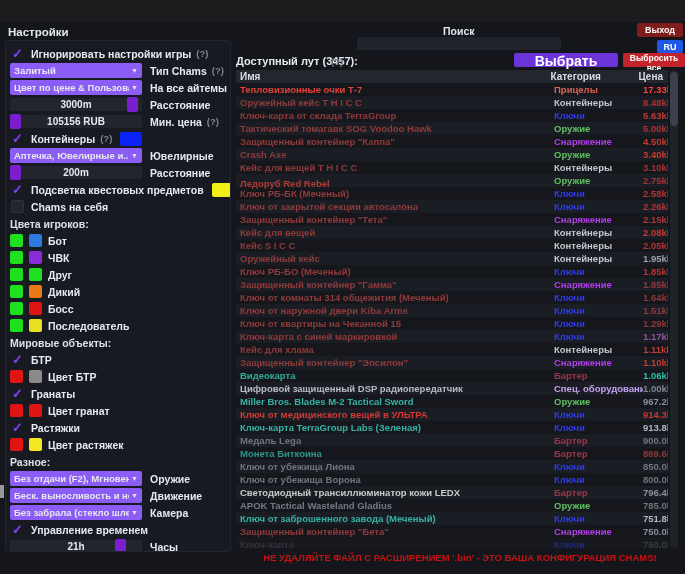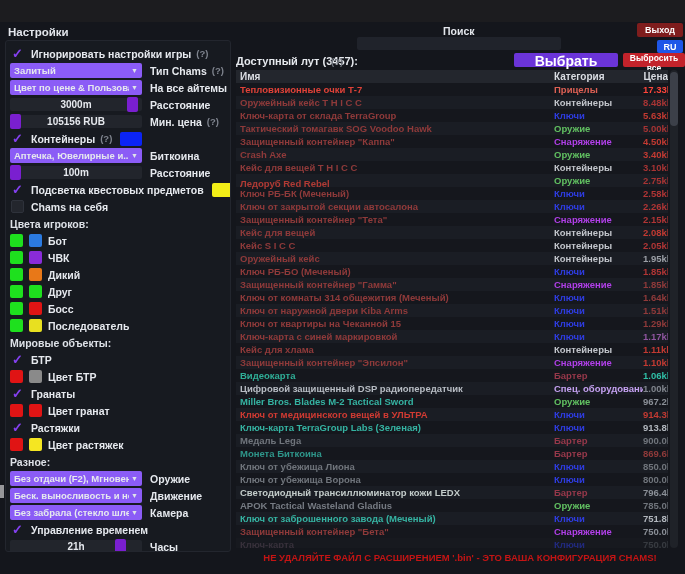--- a/index.html
+++ b/index.html
@@ -53,21 +53,21 @@
   .kappa-btn{left:514px;top:53px;width:104px;height:14px;background:#6b34d8;font-size:14px;}
   .drop-btn{left:623px;top:53px;width:62px;height:14px;background:#c3232b;font-size:8.5px;}
   .loot-title{position:absolute;left:236px;top:55px;font-size:11px;font-weight:700;color:#e6e9ee;}
   .loot-help{position:absolute;left:331px;top:56px;font-size:9.5px;font-weight:700;color:#70757e;}
   
   .table{position:absolute;left:236px;top:70px;width:432px;height:478px;overflow:hidden;background:#14161b;}
   .thead{display:flex;height:13px;align-items:center;background:#23262d;}
   .th{font-size:10px;font-weight:700;color:#d9dce2;white-space:nowrap;}
   .col-name{width:318px;padding-left:4px;box-sizing:border-box;}
   .col-cat{width:89px;}
-  .col-price{flex:1;text-align:right;}
+  .col-price{flex:1;text-align:right;padding-right:5px;}
   .trow{display:flex;height:13px;align-items:center;background:#15171d;}
   .trow.alt{background:#1a1d24;}
   .trow.partial{opacity:.5;}
   .cell{font-size:9.5px;font-weight:700;white-space:nowrap;overflow:hidden;}
   .scrollbar{position:absolute;left:670px;top:70px;width:8px;height:478px;background:#1f2228;border-radius:4px;}
   .scroll-thumb{position:absolute;left:0;top:2px;width:8px;height:54px;background:#3c4049;border-radius:4px;}
   .footer-warning{
     position:absolute;left:235px;top:552px;width:450px;text-align:center;
     font-size:9.5px;font-weight:700;color:#c41414;white-space:nowrap;
   }
@@ -120,25 +120,25 @@
         <span class="cb on">✓</span>
         <span class="lbl">Контейнеры</span>
         <span class="help">(?)</span>
         <span class="swatch big" style="background: rgb(11, 36, 245);"></span>
       </div>
       <div class="crow">
         <div class="dd">
           <span class="ddv">Аптечка, Ювелирные и...</span>
           <span class="caret">▼</span>
         </div>
-        <span class="lbl">Биткоина</span>
+        <span class="lbl">Ювелирные</span>
       </div>
       <div class="crow">
         <div class="slider">
-          <span class="sv">100m</span>
+          <span class="sv">200m</span>
           <span class="thumb" style="left: 0px;"></span>
         </div>
         <span class="lbl">Расстояние</span>
       </div>
       <div class="crow">
         <span class="cb on">✓</span>
         <span class="lbl">Подсветка квестовых предметов</span>
         <span class="swatch big" style="background: rgb(242, 238, 23);"></span>
       </div>
       <div class="crow">
@@ -153,27 +153,27 @@
         <span class="swatch" style="background: rgb(43, 122, 224);"></span>
         <span class="lbl">Бот</span>
       </div>
       <div class="crow">
         <span class="swatch" style="background: rgb(30, 224, 30);"></span>
         <span class="swatch" style="background: rgb(138, 43, 217);"></span>
         <span class="lbl">ЧВК</span>
       </div>
       <div class="crow">
         <span class="swatch" style="background: rgb(30, 224, 30);"></span>
+        <span class="swatch" style="background: rgb(30, 224, 30);"></span>
+        <span class="lbl">Друг</span>
+      </div>
+      <div class="crow">
+        <span class="swatch" style="background: rgb(30, 224, 30);"></span>
         <span class="swatch" style="background: rgb(232, 120, 24);"></span>
         <span class="lbl">Дикий</span>
-      </div>
-      <div class="crow">
-        <span class="swatch" style="background: rgb(30, 224, 30);"></span>
-        <span class="swatch" style="background: rgb(30, 224, 30);"></span>
-        <span class="lbl">Друг</span>
       </div>
       <div class="crow">
         <span class="swatch" style="background: rgb(30, 224, 30);"></span>
         <span class="swatch" style="background: rgb(224, 20, 20);"></span>
         <span class="lbl">Босс</span>
       </div>
       <div class="crow">
         <span class="swatch" style="background: rgb(30, 224, 30);"></span>
         <span class="swatch" style="background: rgb(232, 224, 32);"></span>
         <span class="lbl">Последователь</span>

